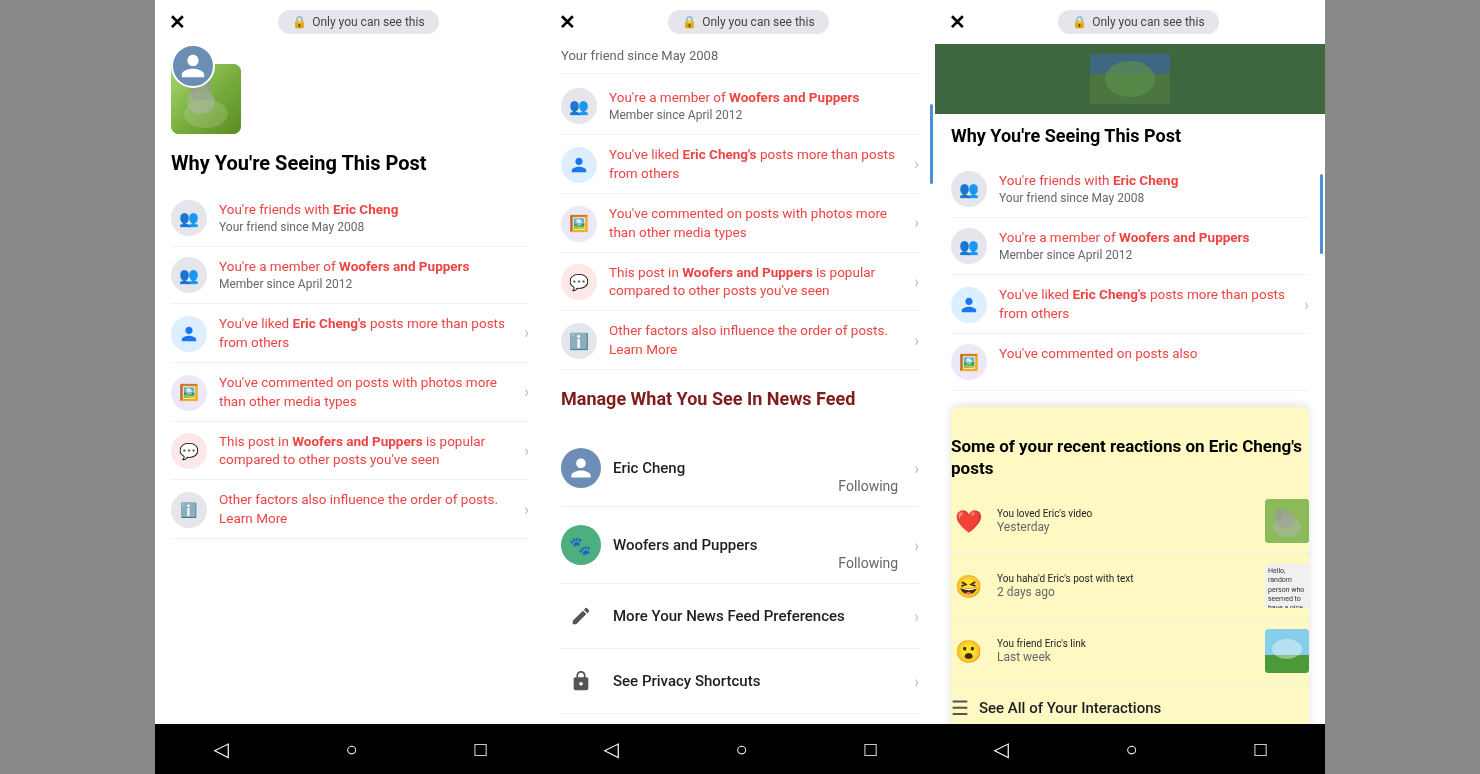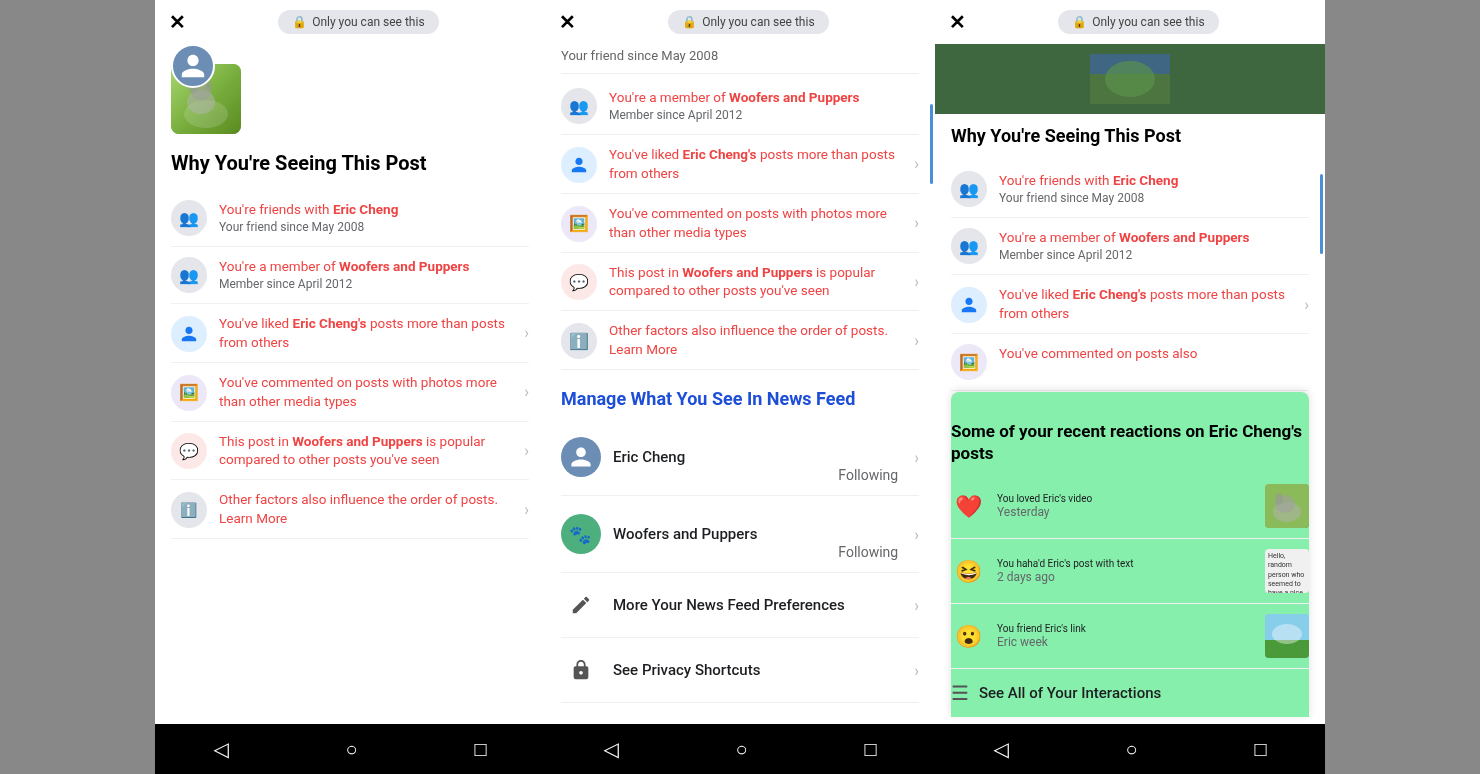--- a/index.html
+++ b/index.html
@@ -186,22 +186,22 @@
     .icon-info { background: #e4e6eb; color: #555; }
     .reason-text { flex: 1; font-size: 13.5px; color: #ef4444; line-height: 1.4; }
     .reason-text .bold { font-weight: 700; }
     .reason-sub { font-size: 12px; color: #65676b; margin-top: 1px; }
     .chevron { color: #bbb; font-size: 16px; align-self: center; }
 
     
     .manage-heading {
       font-size: 18px;
       font-weight: 700;
-      color: #1d4ed8;
-      margin: 18px 0 10px 0;
+      color: #7f1d1d;
+      margin: 18px 0 21px 0;
     }
     .manage-item {
       display: flex;
       flex-direction: row;
       align-items: center;
       gap: 12px;
       padding: 12px 0;
       border-bottom: 1px solid #f0f0f0;
       cursor: pointer;
     }
@@ -590,21 +590,21 @@
         <span class="chevron">›</span>
       </div>
 
       <div class="reason-item">
         <div class="reason-icon-wrap icon-purple">🖼️</div>
         <div class="reason-text">
           You've commented on posts also
         </div>
       </div>
 
-      <div style="background:#86efac;border-radius:8px 8px 0 0;box-shadow:0 -2px 8px rgba(0,0,0,0.12);margin-top:1px;padding:14px 0 0 0;">
+      <div style="background:#fef9c3;border-radius:8px 8px 0 0;box-shadow:0 -2px 8px rgba(0,0,0,0.12);margin-top:16px;padding:14px 0 0 0;">
         <div class="reactions-heading">Some of your recent reactions on Eric Cheng's posts</div>
 
         <div class="reaction-item">
           <div class="reaction-emoji">❤️</div>
           <div class="reaction-text-wrap">
             <div class="reaction-title">You loved Eric's video</div>
             <div class="reaction-time">Yesterday</div>
           </div>
           <div class="reaction-thumb">
             <div class="thumb-dog">
@@ -626,21 +626,21 @@
           </div>
           <div class="reaction-thumb">
             <div class="thumb-text-post">Hello, random person who seemed to have a nice day?</div>
           </div>
         </div>
 
         <div class="reaction-item">
           <div class="reaction-emoji">😮</div>
           <div class="reaction-text-wrap">
             <div class="reaction-title">You friend Eric's link</div>
-            <div class="reaction-time">Eric week</div>
+            <div class="reaction-time">Last week</div>
           </div>
           <div class="reaction-thumb">
             <div class="thumb-nature">
               <svg width="44" height="44" viewBox="0 0 44 44">
                 <rect width="44" height="44" fill="#87ceeb"></rect>
                 <rect x="0" y="26" width="44" height="18" fill="#4a9a3a"></rect>
                 <ellipse cx="22" cy="20" rx="15" ry="10" fill="white" opacity="0.4"></ellipse>
               </svg>
             </div>
           </div>

